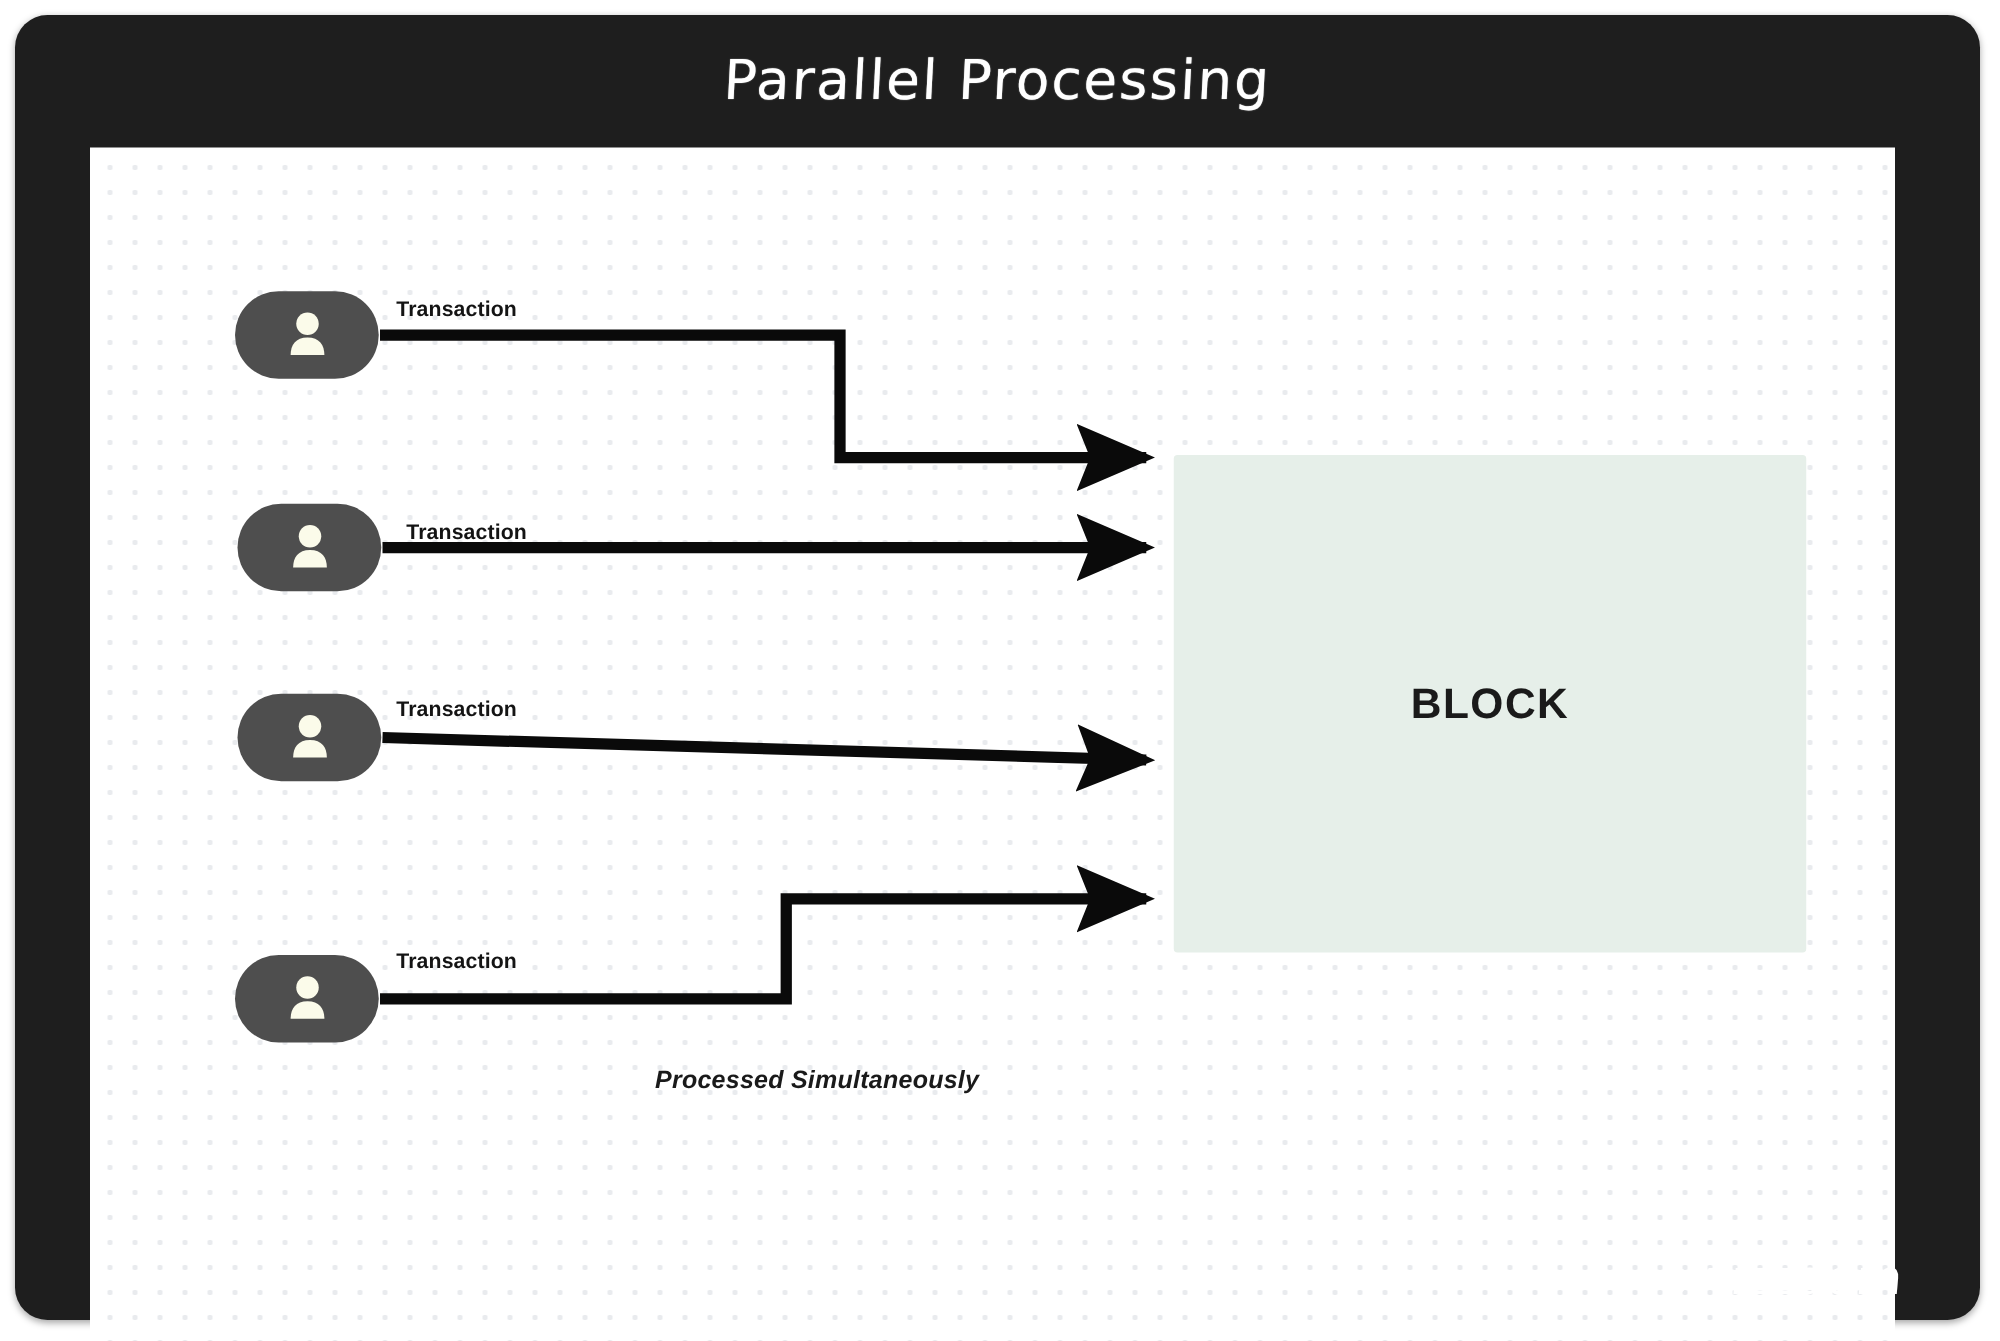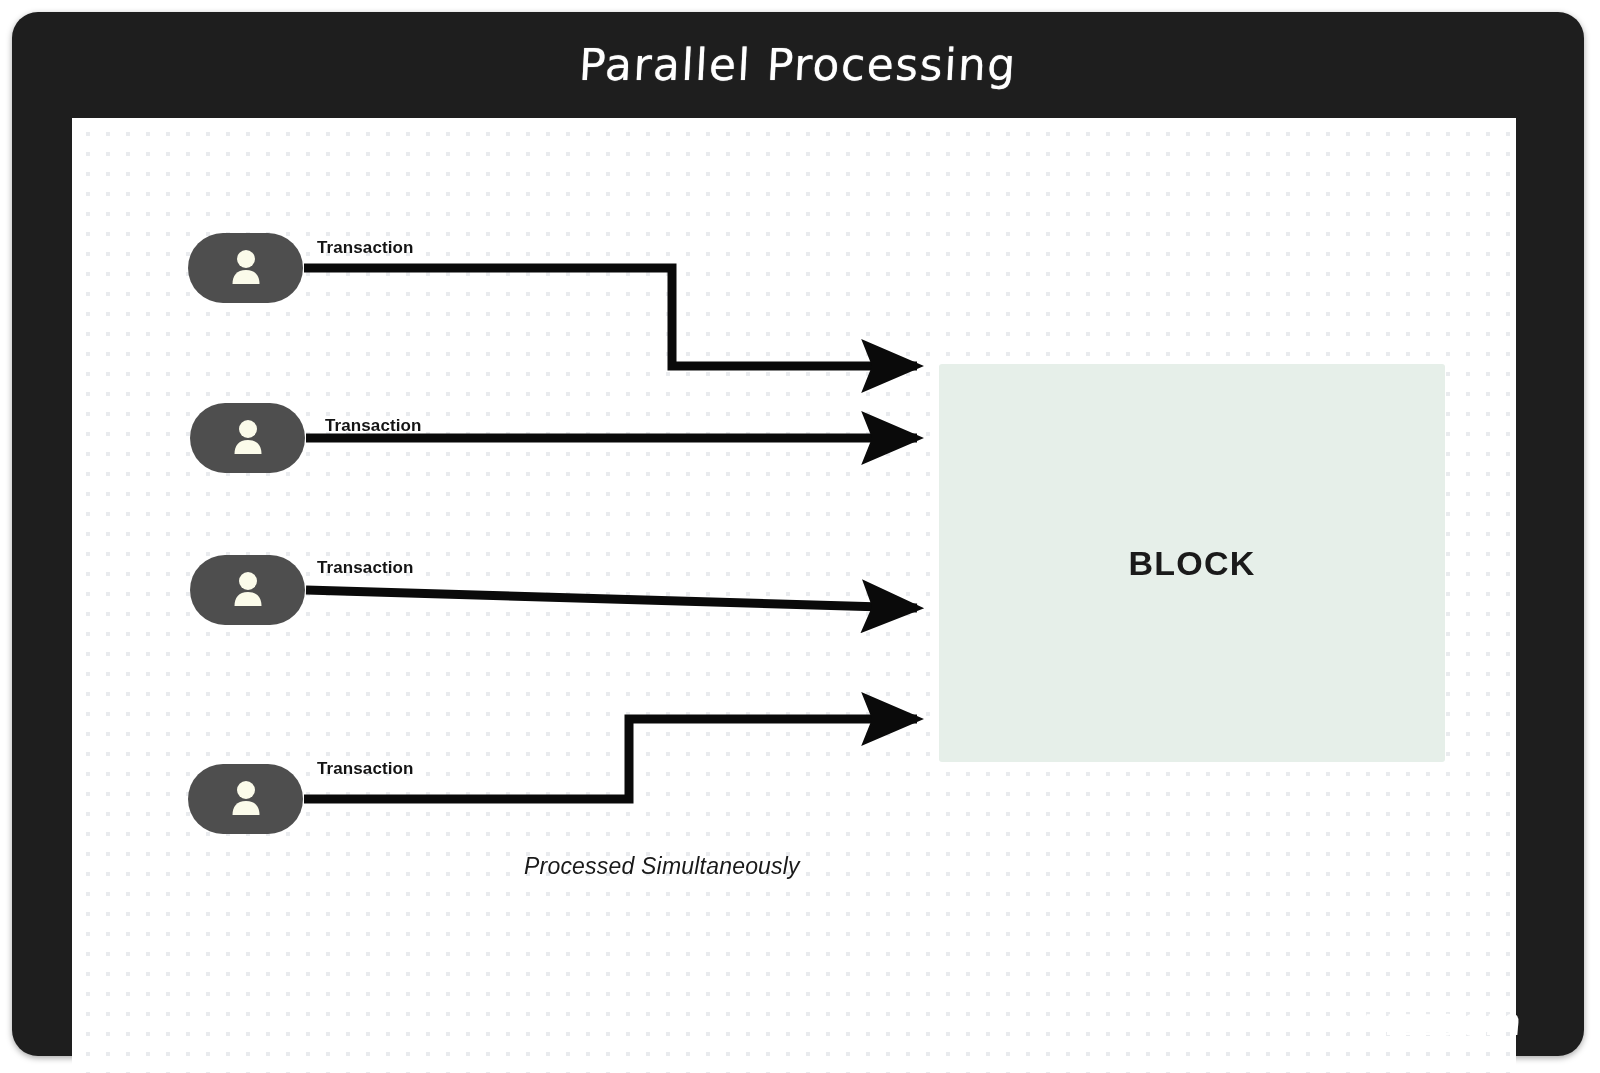--- a/index.html
+++ b/index.html
@@ -124,22 +124,22 @@
     font-weight: bold;
     letter-spacing: 1.2px;
   }
 
   
   #footer-note {
     position: absolute;
     left: 452px;
     top: 735px;
     color: #1a1a1a;
-    font-size: 23px;
-    font-weight: normal;
+    font-size: 20px;
+    font-weight: bold;
     font-style: italic;
     letter-spacing: 0.2px;
     white-space: nowrap;
   }
 </style>
 </head>
 <body>
 
 <div id="device-frame">
 

